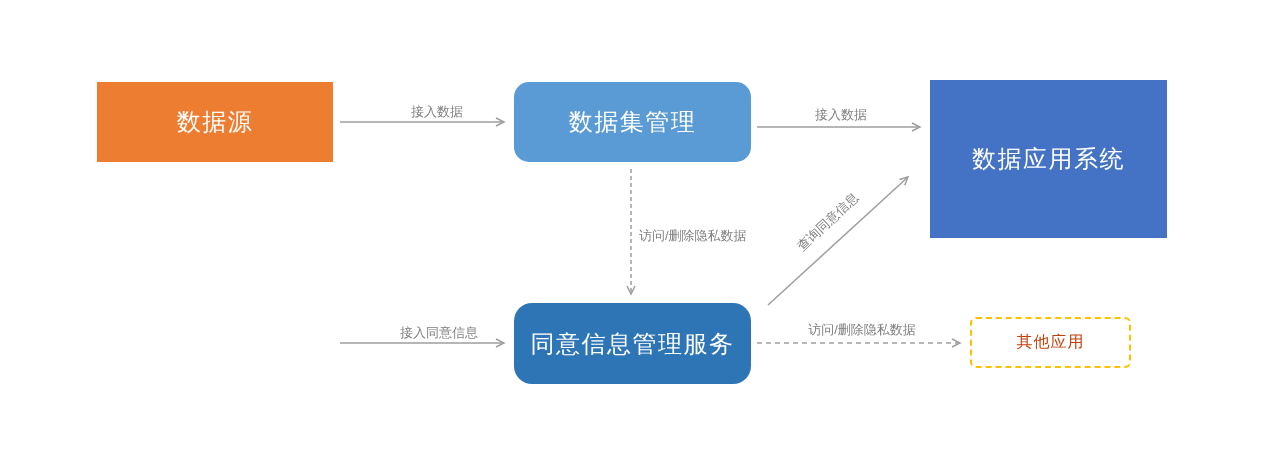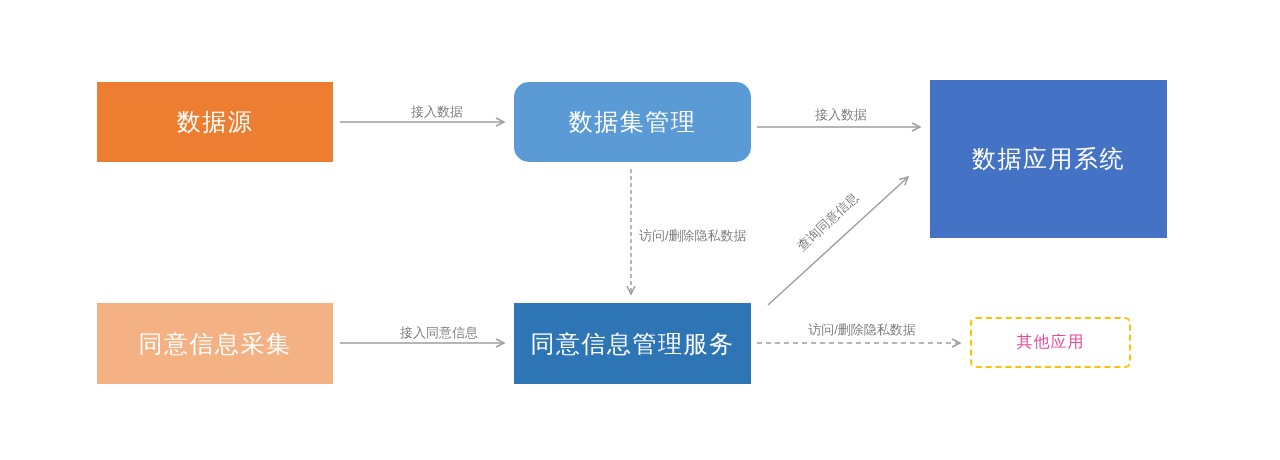--- a/index.html
+++ b/index.html
@@ -47,27 +47,28 @@
     left: 930px; top: 80px; width: 237px; height: 158px;
     background: #4472C4;
   }
   .node-consent-collection {
     left: 97px; top: 303px; width: 236px; height: 81px;
     background: #F4B183;
   }
   .node-consent-management-service {
     left: 514px; top: 303px; width: 237px; height: 81px;
     background: #2E75B6;
+    border-radius: 18px;
   }
   .node-other-applications {
     left: 970px; top: 317px; width: 161px; height: 51px;
     background: #ffffff;
     border: 2px dashed #FFC000;
     border-radius: 6px;
-    color: #ec4899;
+    color: #c2410c;
     font-size: 16px;
     letter-spacing: 1px;
   }
   .edge-label {
     position: absolute;
     font-size: 13px;
     color: #7F7F7F;
     background: #ffffff;
     padding: 0 3px;
     white-space: nowrap;
@@ -116,23 +117,20 @@
   </div>
 
   <div class="node node-dataset-management">
     <span>数据集管理</span>
   </div>
 
   <div class="node node-data-application-system">
     <span>数据应用系统</span>
   </div>
 
-  <div class="node node-consent-collection">
-    <span>同意信息采集</span>
-  </div>
 
   <div class="node node-consent-management-service">
     <span>同意信息管理服务</span>
   </div>
 
   <div class="node node-other-applications">
     <span>其他应用</span>
   </div>
 
   <div class="edge-label edge-label-access-data">接入数据</div>

